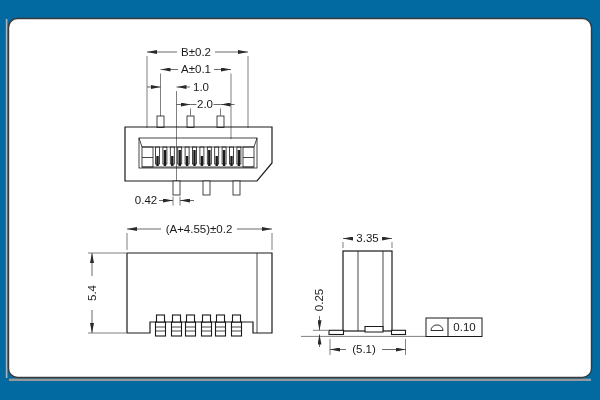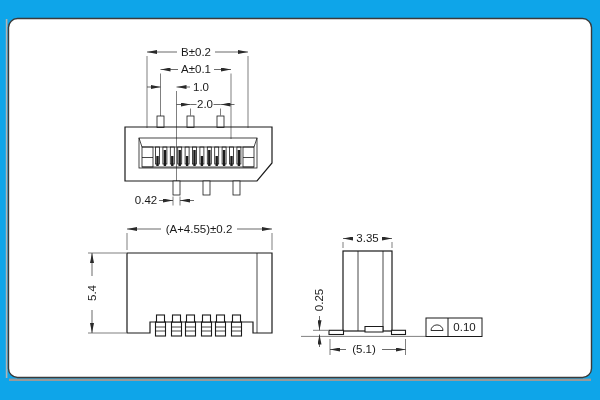--- a/index.html
+++ b/index.html
@@ -1,16 +1,16 @@
 <!DOCTYPE html>
 <html><head>
 <meta charset="utf-8">
 <style>
   html,body{margin:0;padding:0;background:#fff;}
-  .canvas{position:relative;width:600px;height:400px;background:#0ea5e9;overflow:hidden;}
+  .canvas{position:relative;width:600px;height:400px;background:#0369a1;overflow:hidden;}
   svg{display:block;}
   text{font-family:"Liberation Sans","DejaVu Sans",sans-serif;font-size:11.5px;fill:#1a1a1a;}
   .outline{fill:none;stroke:#1a1a1a;stroke-width:1.2;}
   .thin{fill:none;stroke:#1a1a1a;stroke-width:0.8;}
   .dim{fill:none;stroke:#2a2a2a;stroke-width:0.7;}
   .ext{fill:none;stroke:#2a2a2a;stroke-width:0.6;}
   .whitefill{fill:#ffffff;stroke:#1a1a1a;stroke-width:1.1;}
   .darkfill{fill:#1a1a1a;stroke:none;}
 </style>
 </head>

